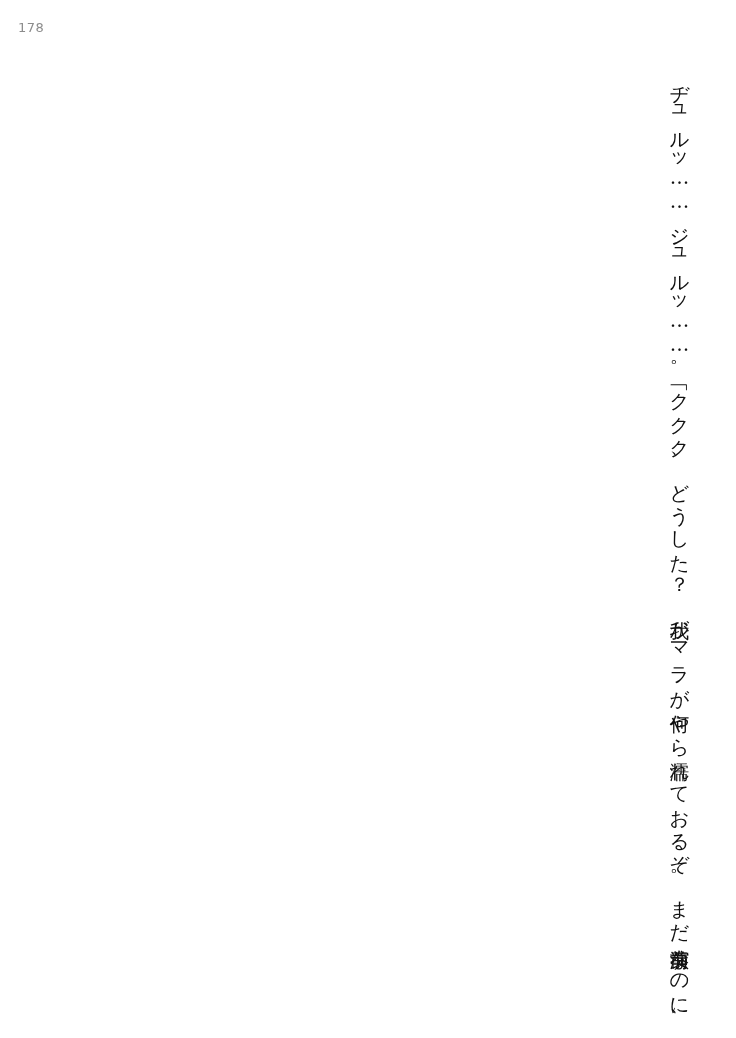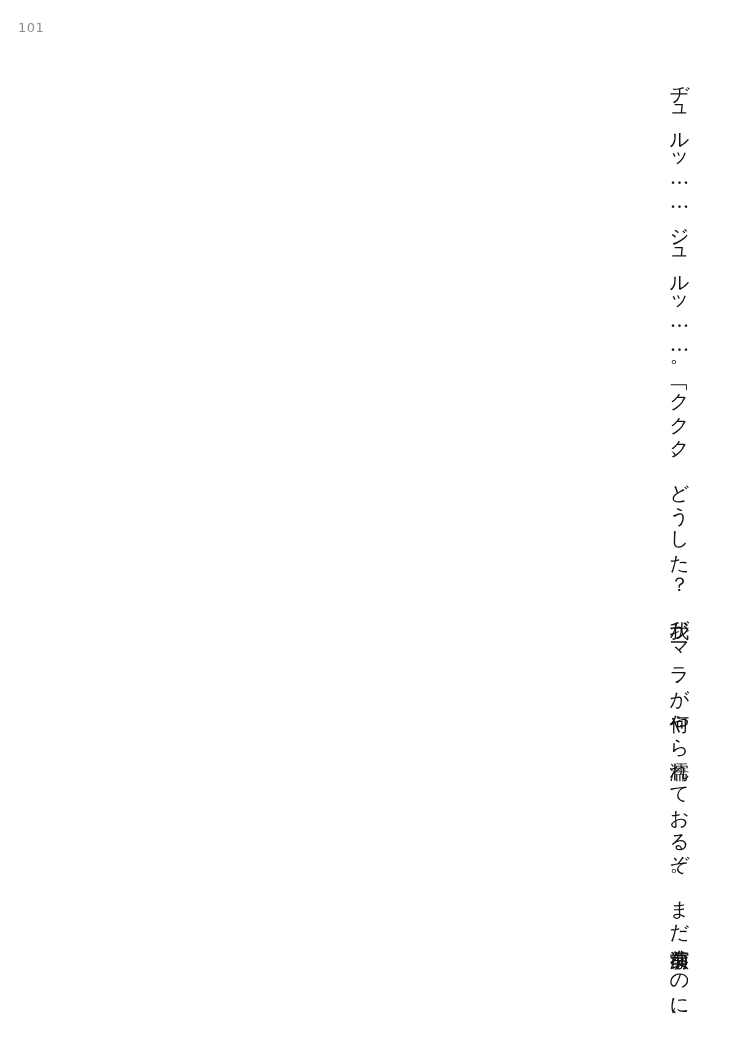--- a/index.html
+++ b/index.html
@@ -57,20 +57,20 @@
   }
   .line.indent {
     padding-top: 20px;
   }
 </style>
 </head>
 <body>
 
 <div class="page">
 
-  <div class="page-number">101</div>
+  <div class="page-number">178</div>
 
   <div class="text-block">
       <div class="line indent">ヂュルッ……ジュルッ……。</div>
       <div class="line">「ククク、どうした？　我がマラが何やら濡れておるぞ。まだ演奏前なのに、もう感じ</div>
     </div>
 
 </div>
 
 </body></html>

